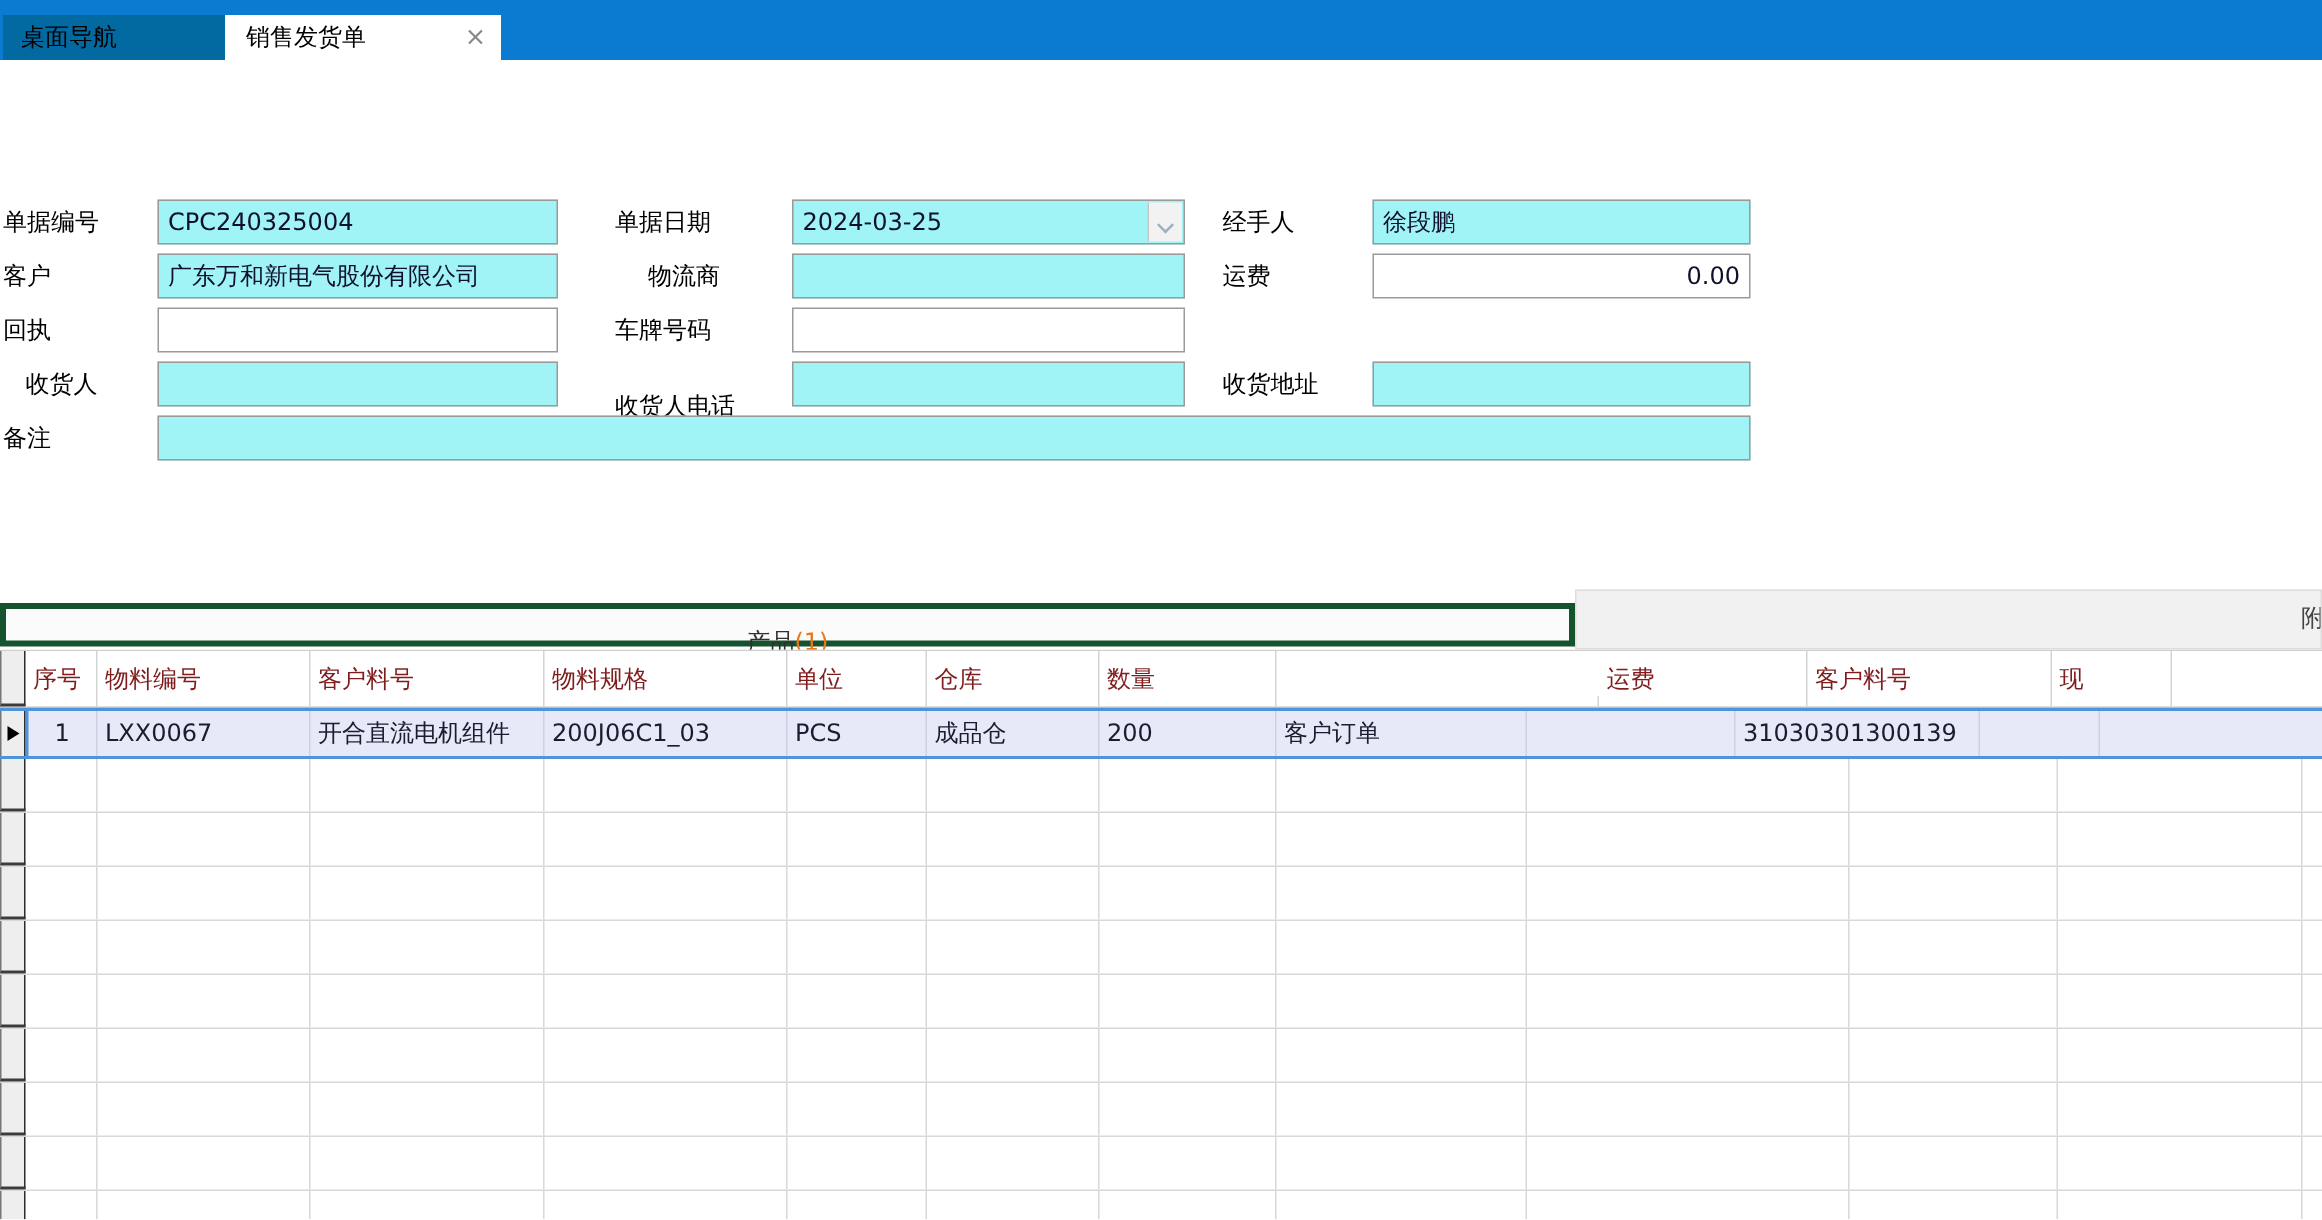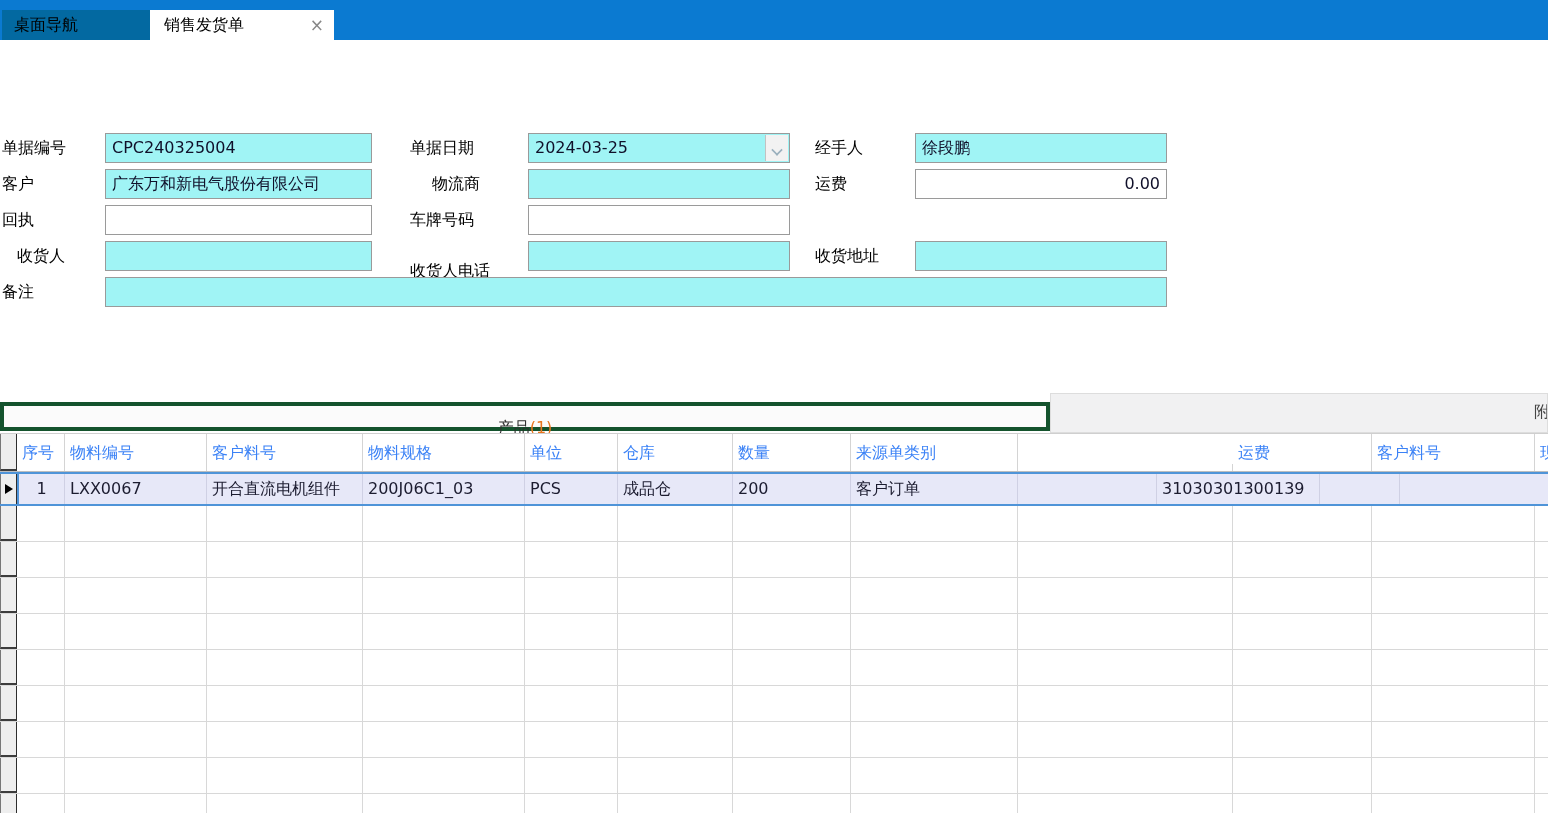--- a/index.html
+++ b/index.html
@@ -33,21 +33,21 @@
   .gtab1 .count{color:#e8761e;}
   .gtab2{position:absolute;left:1050px;top:393px;width:498px;height:40px;background:#f1f1f2;
          border:1px solid #ddd;box-sizing:border-box;overflow:hidden;}
   .gtab2 .clip{position:absolute;left:483px;top:8px;color:#444;white-space:nowrap;}
 
   
   .grid{position:absolute;left:0;top:433px;width:1548px;height:380px;overflow:hidden;}
   .g-header{display:flex;height:39px;border-top:1px solid #cfcfcf;border-bottom:1px solid #bdbdbd;
             box-sizing:border-box;background:#fff;}
   .g-hcell{box-sizing:border-box;border-right:1px solid #d4d4d4;padding:0 0 0 5px;
-           line-height:37px;color:#3b82f6;white-space:nowrap;overflow:hidden;flex:none;}
+           line-height:37px;color:#7f1d1d;white-space:nowrap;overflow:hidden;flex:none;}
   .g-row{display:flex;height:36px;box-sizing:border-box;border-bottom:1px solid #d8d8d8;background:#fff;}
   .g-row.g-selected{height:34px;background:#e7e8f8;border-top:2px solid #4f94d8;
                     border-bottom:2px solid #4f94d8;}
   .g-cell{box-sizing:border-box;border-right:1px solid #d8d8d8;padding:0 0 0 5px;line-height:34px;
           color:#1c1c30;white-space:nowrap;overflow:hidden;flex:none;}
   .g-selected .g-cell{border-right:1px solid #cfd0e4;line-height:30px;}
   .g-selected .g-cell-0{border-left:2px solid #4f94d8;}
   .g-cell.center{text-align:center;padding-left:0;}
   .g-sel{flex:none;width:17px;box-sizing:border-box;background:#eeeeee;border-left:1px solid #777;
          border-right:1px solid #2e2e2e;border-bottom:2px solid #3c3c3c;position:relative;}
@@ -138,21 +138,20 @@
   <div class="grid" id="grid-table">
       <div class="g-header">
         <div class="g-sel"></div>
         <div class="g-hcell" style="width: 48px;">序号</div>
         <div class="g-hcell" style="width: 142px;">物料编号</div>
         <div class="g-hcell" style="width: 156px;">客户料号</div>
         <div class="g-hcell" style="width: 162px;">物料规格</div>
         <div class="g-hcell" style="width: 93px;">单位</div>
         <div class="g-hcell" style="width: 115px;">仓库</div>
         <div class="g-hcell" style="width: 118px;">数量</div>
-        <div class="g-hcell" style="width: 167px;">来源单类别</div>
         <div class="g-hcell" style="width: 215px; margin-top: 30px;">来源单号</div>
         <div class="g-hcell" style="width: 139px;">运费</div>
         <div class="g-hcell" style="width: 163px;">客户料号</div>
         <div class="g-hcell" style="width: 80px;">现</div>
       </div>
       <div class="g-row g-selected">
         <div class="g-sel">
           <div class="marker"></div>
         </div>
         <div class="g-cell center g-cell-0" style="width: 48px;">1</div>

